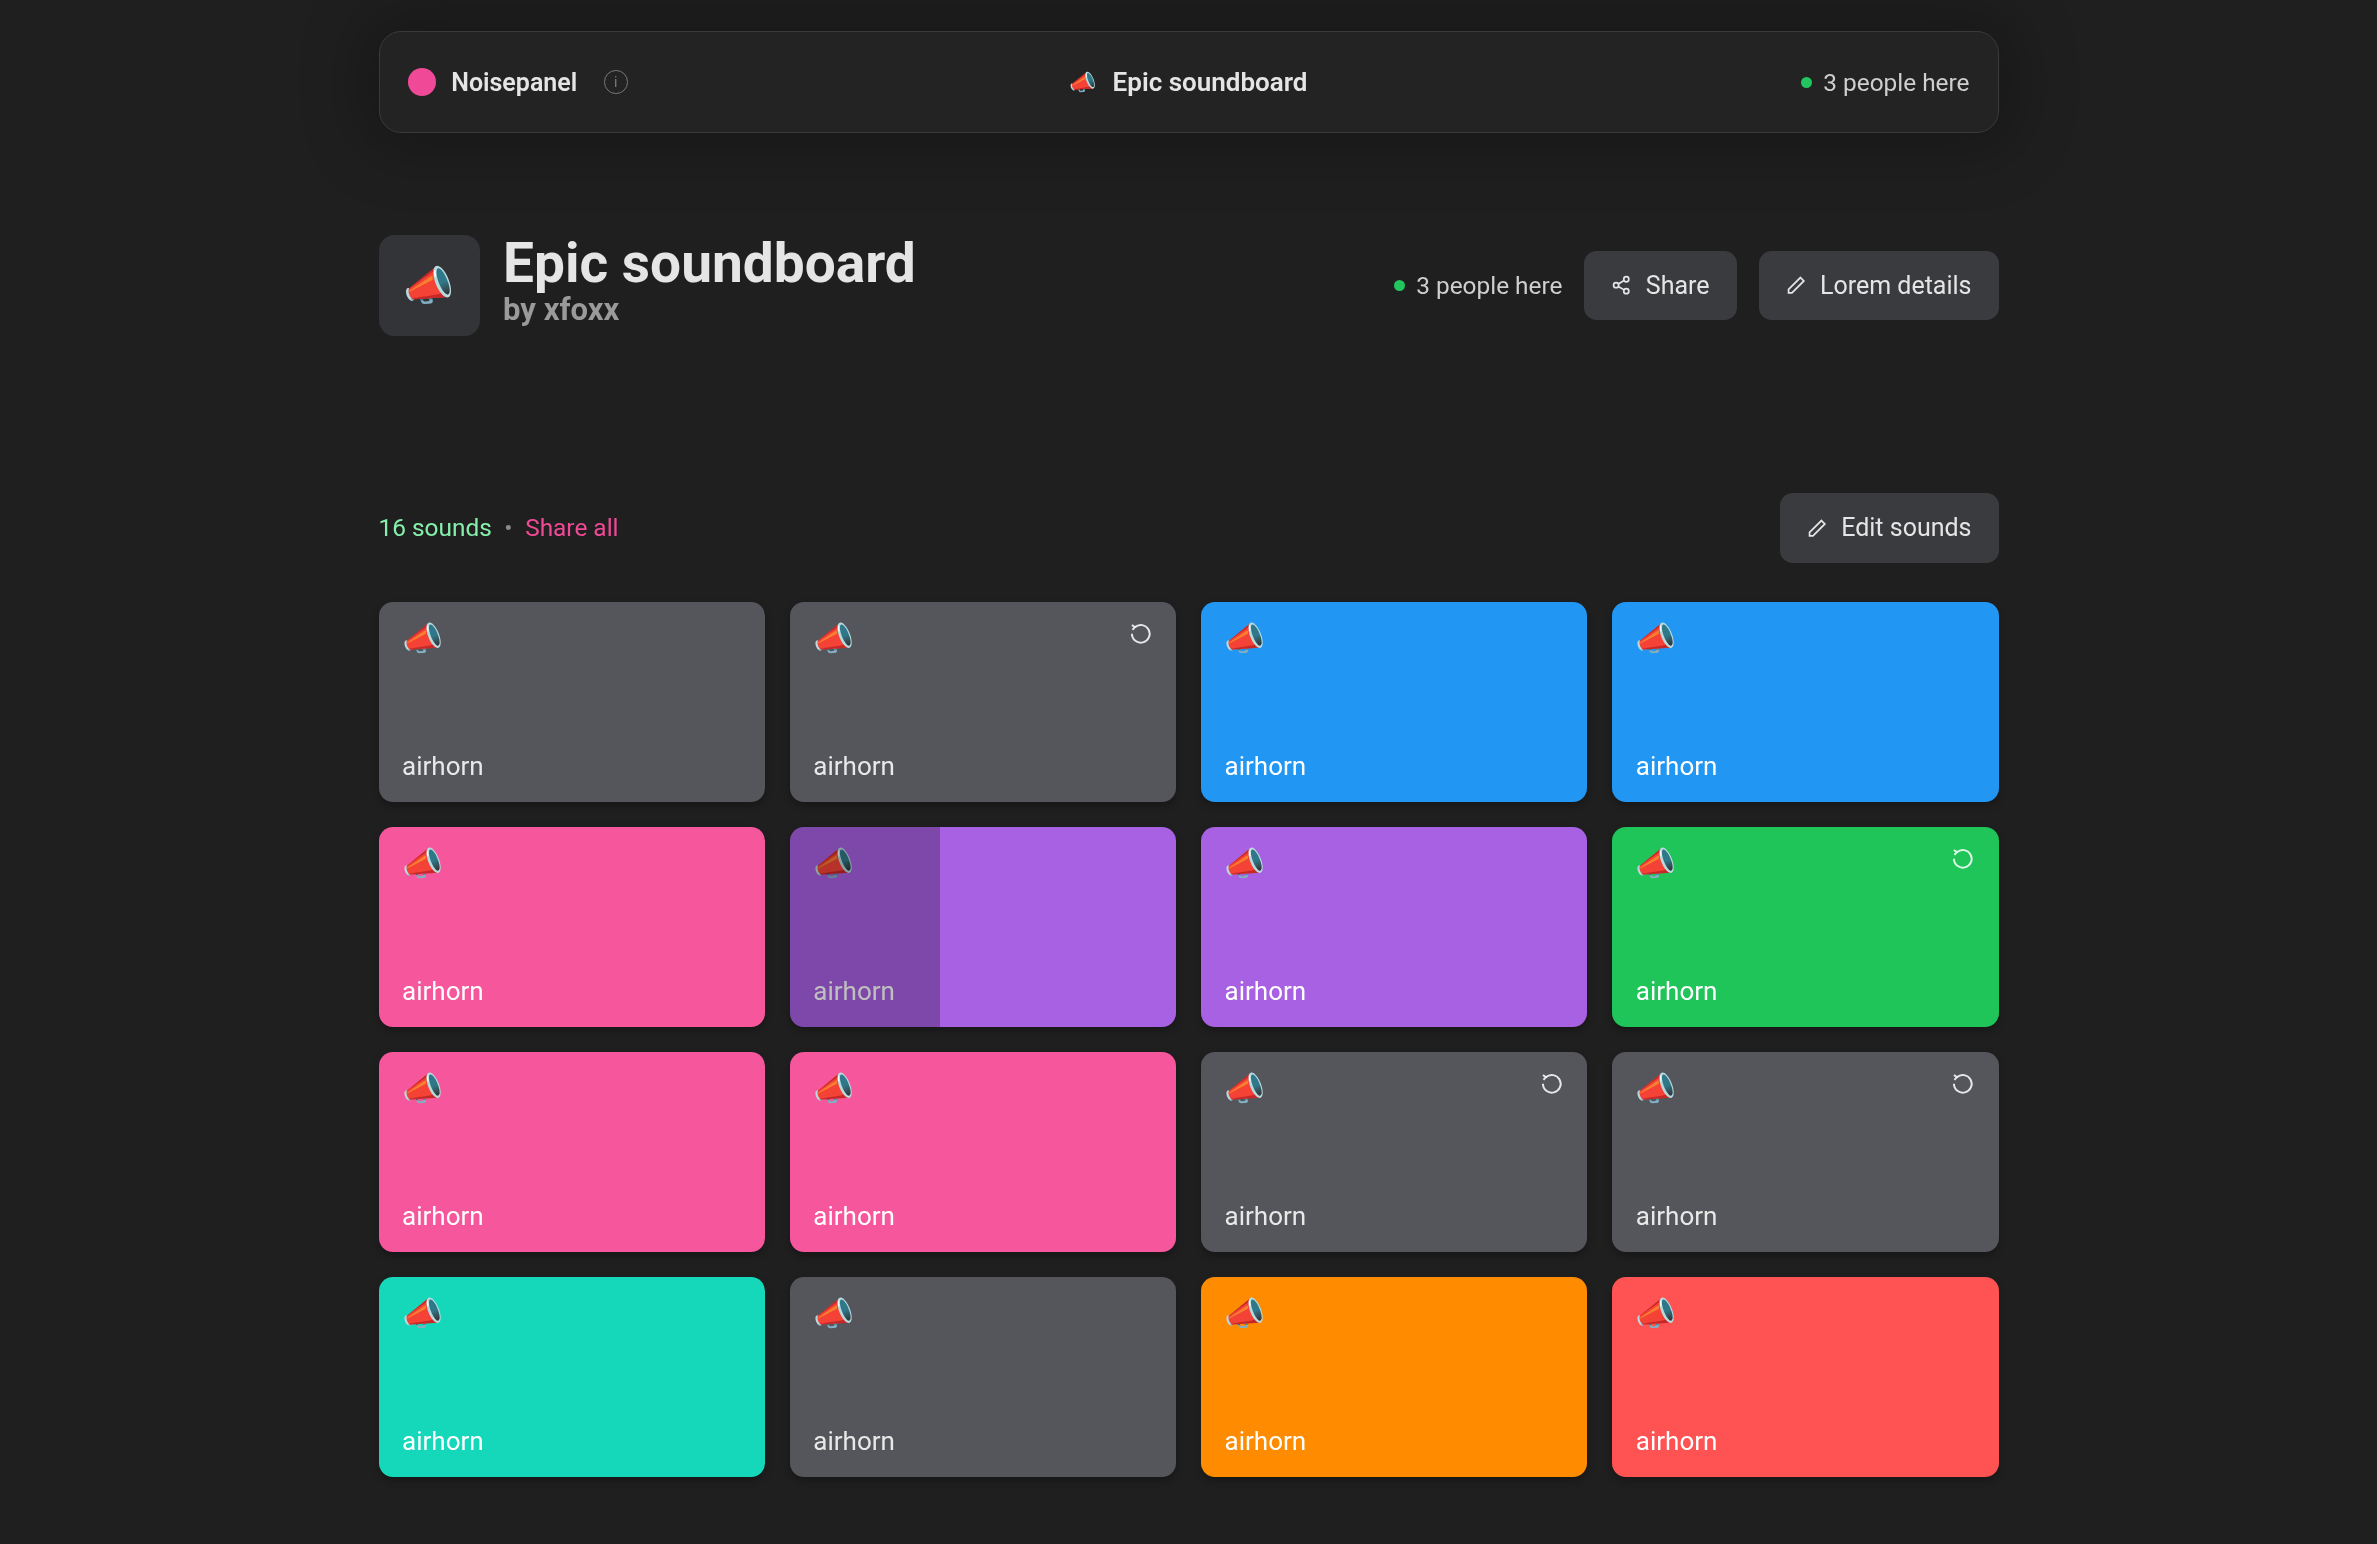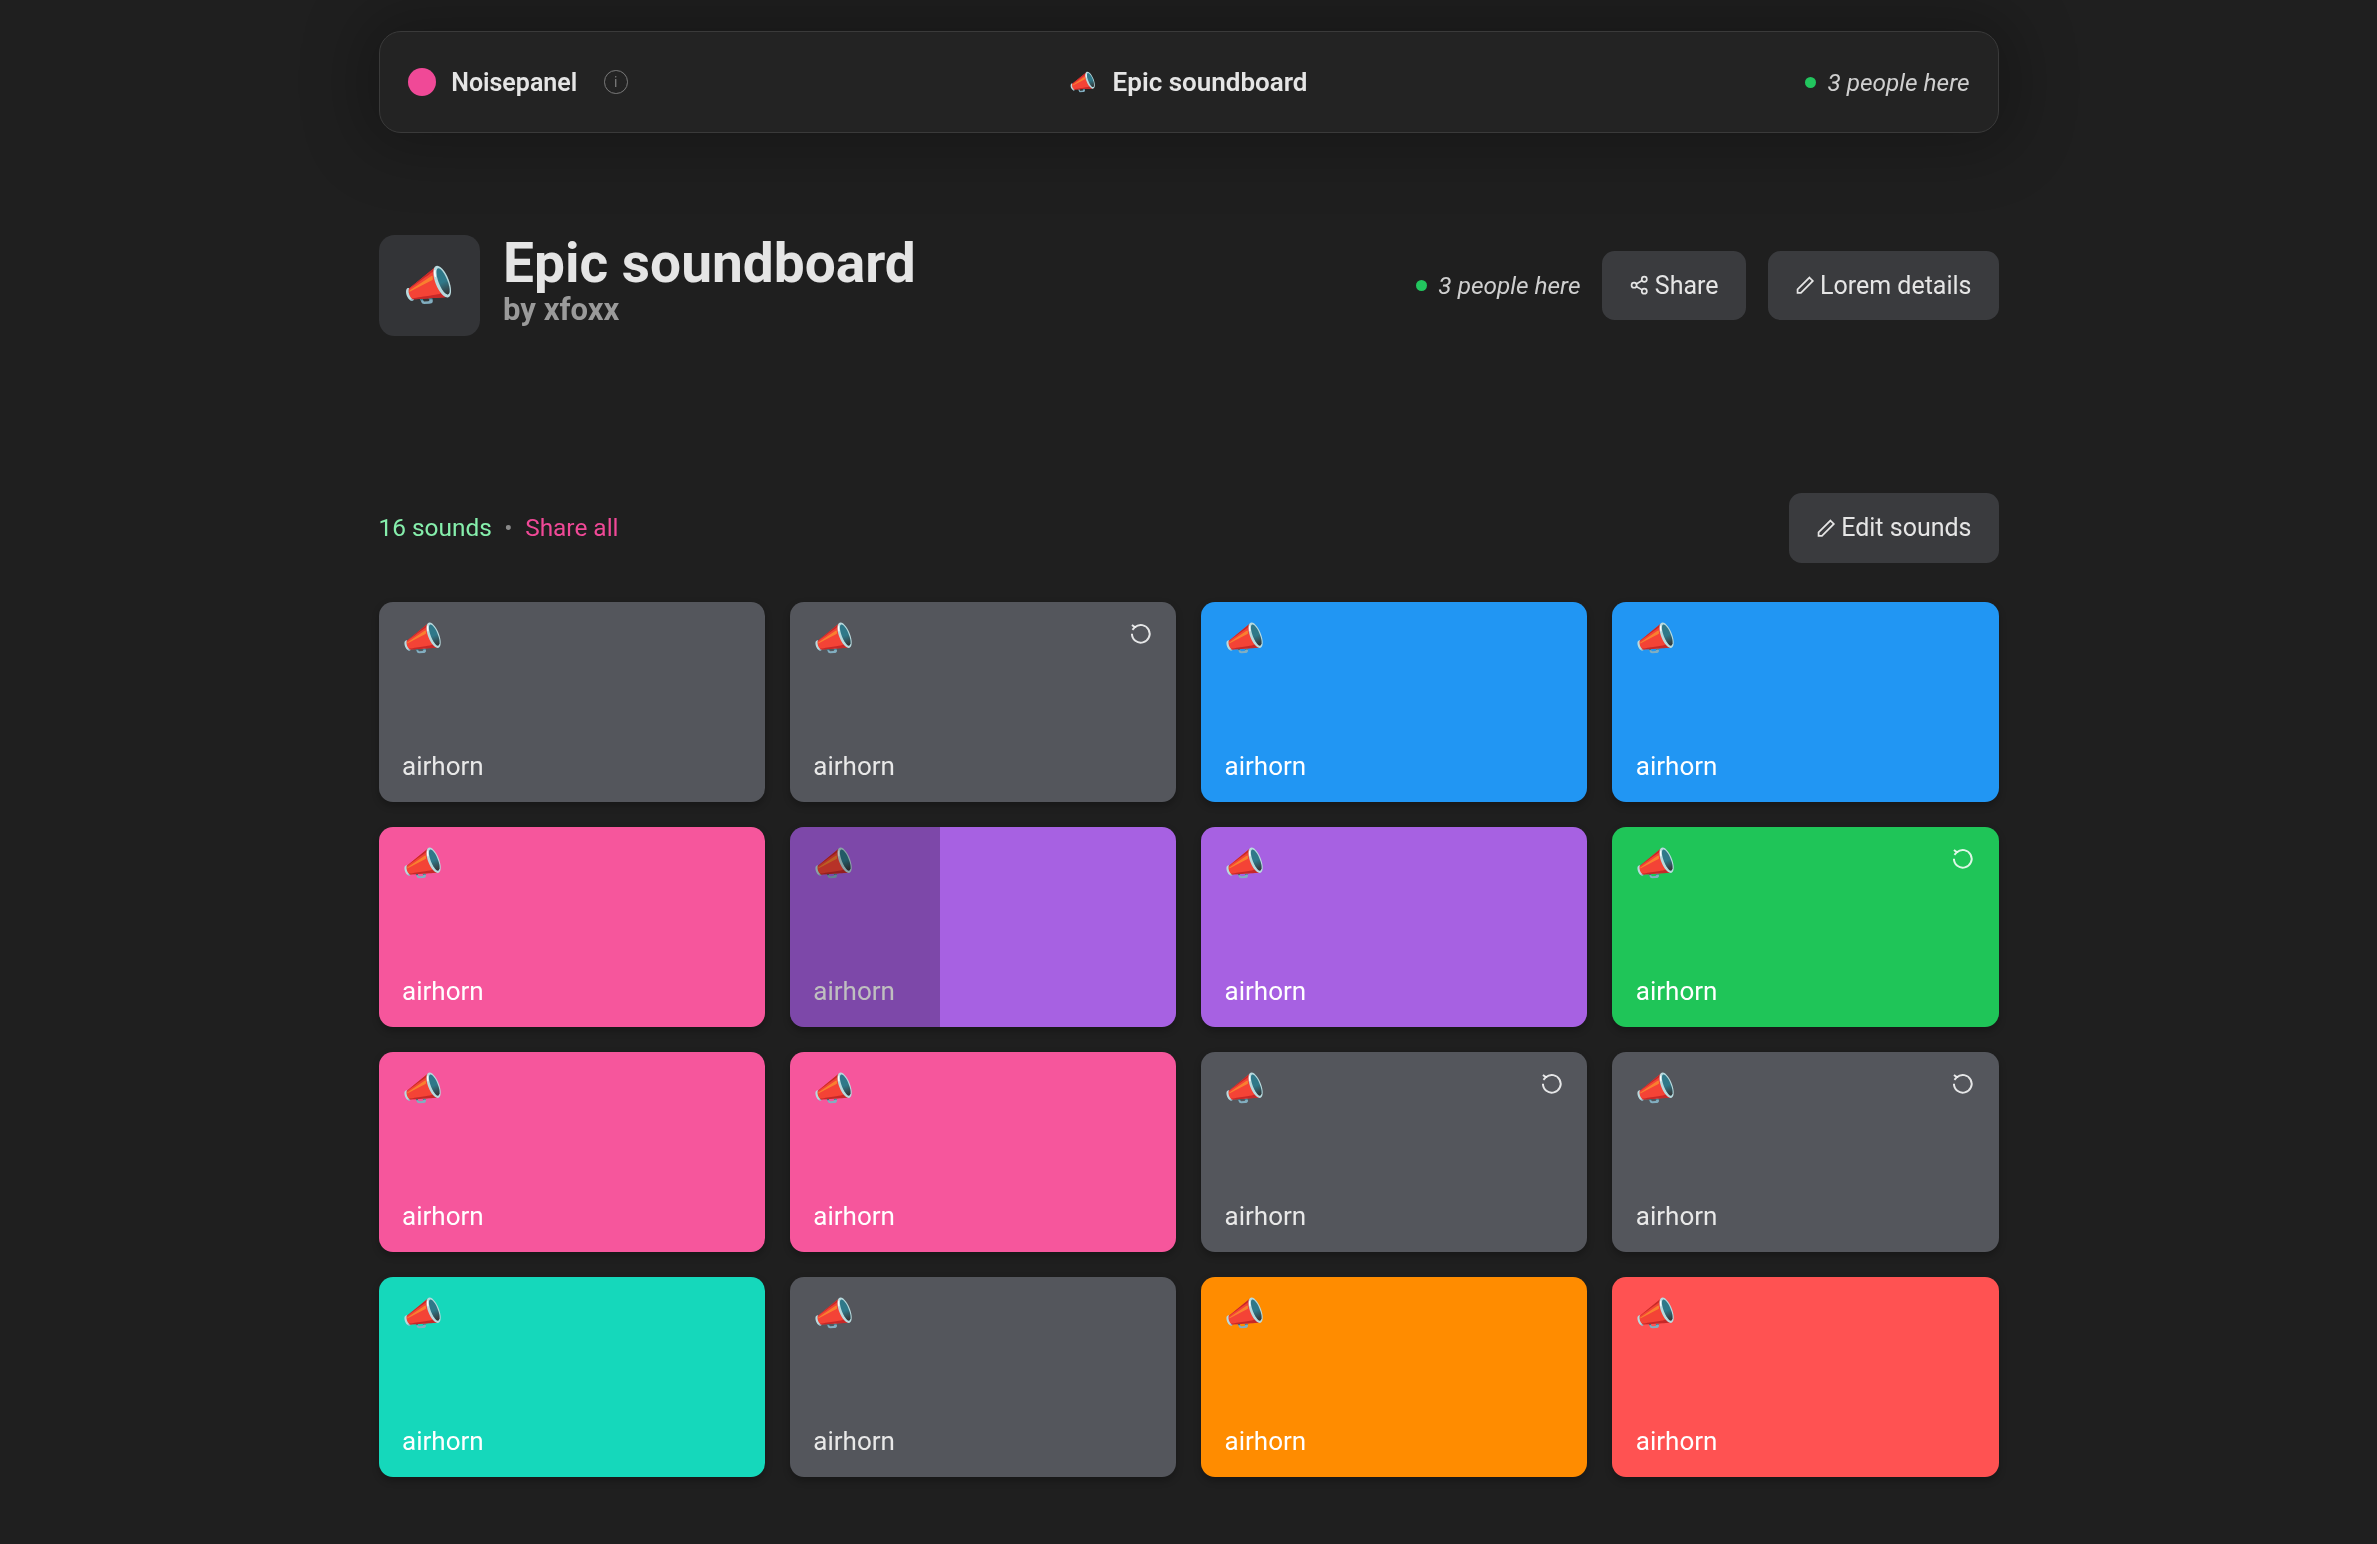--- a/index.html
+++ b/index.html
@@ -32,32 +32,32 @@
     box-shadow:0 0 63px 15.7px rgba(0,0,0,.25);
   }
   .topbar .left,.topbar .center,.topbar .right{display:flex;align-items:center;gap:15.7px;}
   .brand-dot{width:28px;height:28px;border-radius:50%;background:var(--pink);}
   .brand-name{font-weight:600;font-size:25px;}
   .info-icon{width:23.6px;height:23.6px;border:1.6px solid #7a7a7a;border-radius:50%;display:flex;align-items:center;justify-content:center;font-size:14px;color:#7a7a7a;margin-left:11px;cursor:pointer;}
   .topbar .center{position:absolute;left:50%;transform:translateX(-50%);}
   .topbar-wrap{position:relative;}
   .board-emoji{font-size:22px;}
   .center-title{font-weight:600;font-size:26px;}
-  .presence{display:flex;align-items:center;gap:11px;color:#cfcfcf;font-size:24.4px;font-style:italic;}
+  .presence{display:flex;align-items:center;gap:11px;color:#cfcfcf;font-size:24.4px;}
   .presence-dot{width:11px;height:11px;border-radius:50%;background:var(--green-dot);}
 
   
   .page-header{display:flex;align-items:flex-start;margin-top:102px;gap:23.6px;}
   .board-icon{width:101px;height:101px;border-radius:15.7px;background:#333437;display:flex;align-items:center;justify-content:center;font-size:41px;flex-shrink:0;}
   .title-block{flex:1;min-width:0;}
   .page-title{font-size:55px;font-weight:700;margin:0;line-height:1.05;}
   .byline{color:var(--text-dim);font-size:31px;margin-top:-1.6px;font-weight:bold;}
   .desc{color:#b8b8b8;font-size:24.4px;line-height:1.5;margin-top:36px;max-width:810px;}
   .header-actions{display:flex;align-items:center;gap:22px;margin-left:auto;align-self:center;}
-  .btn{background:var(--btn);border:none;color:var(--text);font-size:25px;padding:20.4px 27px;border-radius:12.6px;display:flex;align-items:center;gap:5px;cursor:pointer;font-family:inherit;}
+  .btn{background:var(--btn);border:none;color:var(--text);font-size:25px;padding:20.4px 27px;border-radius:12.6px;display:flex;align-items:center;gap:14px;cursor:pointer;font-family:inherit;}
   .btn svg{width:20.4px;height:20.4px;}
 
   
   .toolbar{display:flex;align-items:center;justify-content:space-between;margin-top:157px;}
   .toolbar .left{display:flex;align-items:center;gap:12.6px;font-size:24.4px;}
   .count{color:#86efac;}
   .dot-sep{color:#8a8a8a;}
   .stop-all{color:var(--pink);cursor:pointer;}
 
   

